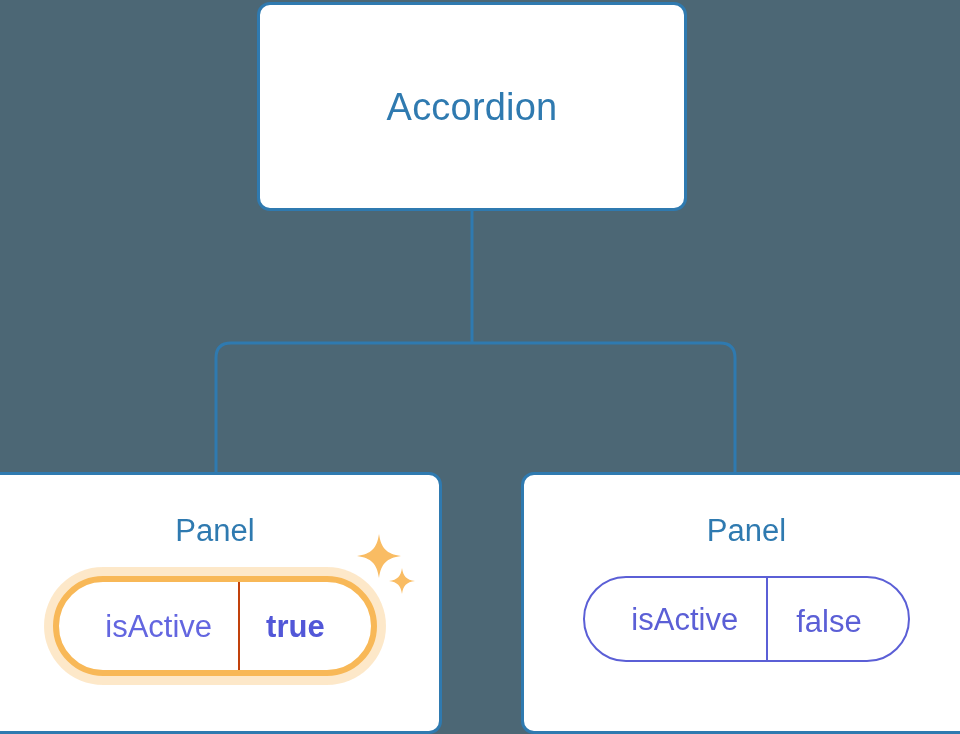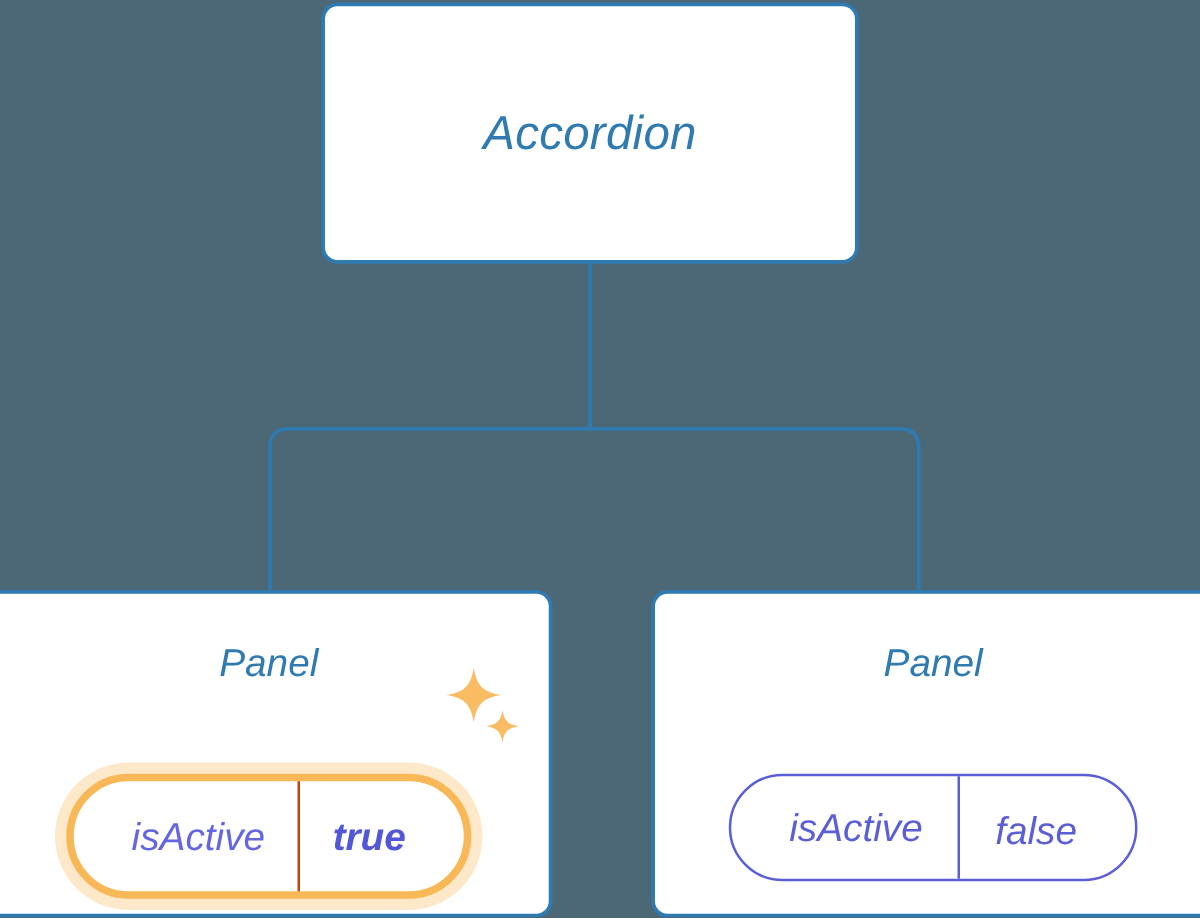--- a/index.html
+++ b/index.html
@@ -10,21 +10,20 @@
     width: 960px;
     height: 734px;
     background: #4c6775;
     font-family: "Liberation Sans", sans-serif;
     overflow: hidden;
   }
   #stage {
     position: relative;
     width: 960px;
     height: 582px;
-    font-style: italic;
   }
 
   
   #connectors {
     position: absolute;
     left: 0;
     top: 0;
     width: 960px;
     height: 734px;
     pointer-events: none;
@@ -89,21 +88,20 @@
     display: flex;
     justify-content: center;
     margin-top: 30px;
   }
 
   .pill {
     display: inline-flex;
     align-items: stretch;
     background: #ffffff;
     box-sizing: border-box;
-    margin-top: 43px;
   }
 
   .pill-key,
   .pill-val {
     display: flex;
     align-items: center;
     justify-content: center;
     white-space: nowrap;
     line-height: 1;
   }

